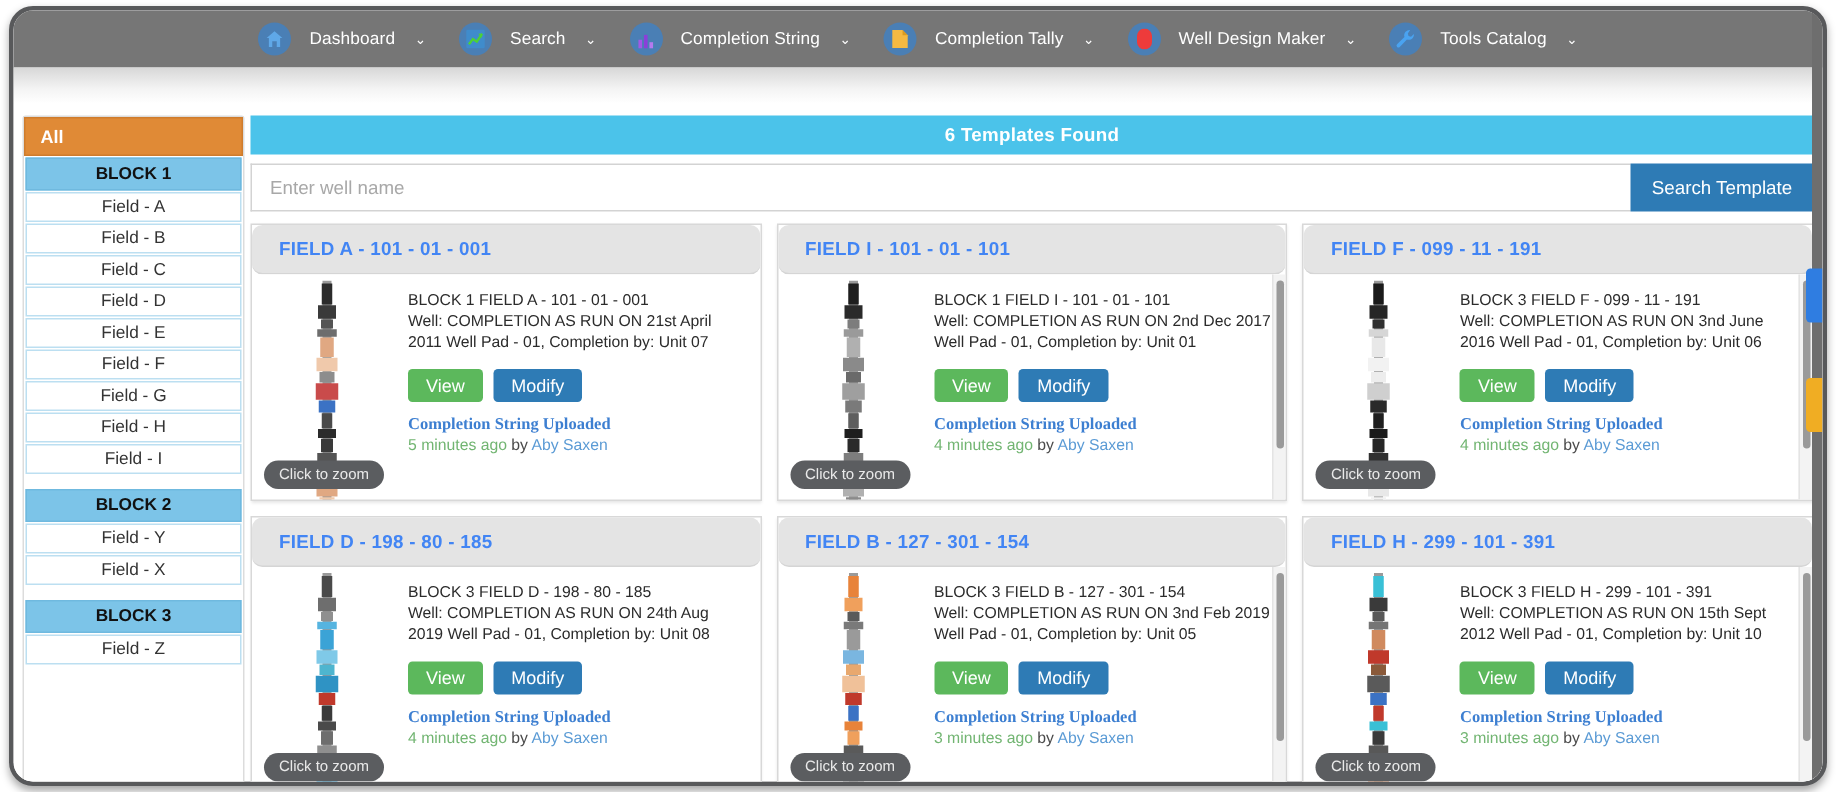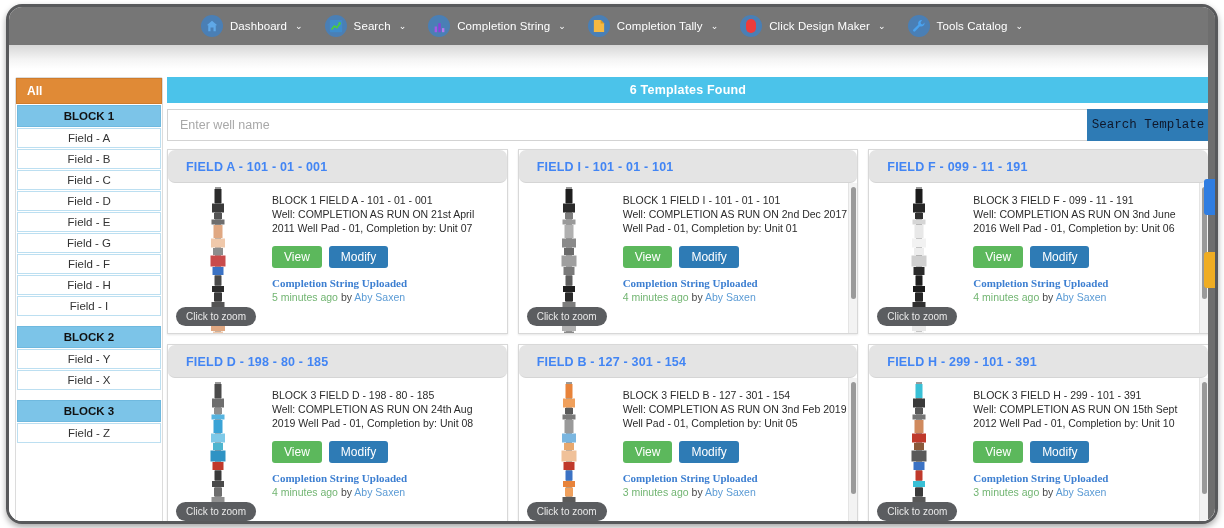--- a/index.html
+++ b/index.html
@@ -27,21 +27,21 @@
     position: absolute; left: 0; top: 0;
     width: 100%; height: 38px;
     background: #767676;
     display: flex;
     align-items: center;
     justify-content: center;
     gap: 0px;
   }
   .nav-item {
     display: flex; align-items: center;
-    gap: 7px;
+    gap: 12px;
     padding: 0 11px;
     height: 38px;
     cursor: pointer;
     text-align: center;
   }
   .nav-icon {
     width: 22px; height: 22px;
     border-radius: 50%;
     background: #4a7fb5;
     display: flex; align-items: center; justify-content: center;
@@ -146,25 +146,25 @@
     color: #555;
     font-family: "Liberation Sans", sans-serif;
     outline: none;
     background: #ffffff;
   }
   .search-input::placeholder { color: #a8a8a8; }
   .search-btn {
     flex: 0 0 auto;
     width: 122px;
     background: #2e7bb5;
-    color: #0f172a;
+    color: #ffffff;
     font-size: 12.5px;
     border: none;
     cursor: pointer;
-    font-family: Liberation Mono, monospace;
+    font-family: Liberation Sans, sans-serif;
   }
 
   
   .grid {
     margin-top: 8px;
     display: grid;
     grid-template-columns: repeat(3, 1fr);
     column-gap: 10px;
     row-gap: 10px;
   }
@@ -335,21 +335,21 @@
         </span>
         <span class="nav-label">Completion Tally</span>
         <span class="caret">⌄</span>
       </div>
       <div class="nav-item">
         <span class="nav-icon">
           <svg width="10" height="14" viewBox="0 0 10 14">
             <rect x="0" y="0" width="10" height="14" rx="5" fill="#ee3b3b"></rect>
           </svg>
         </span>
-        <span class="nav-label">Click Design Maker</span>
+        <span class="nav-label">Well Design Maker</span>
         <span class="caret">⌄</span>
       </div>
       <div class="nav-item">
         <span class="nav-icon">
           <svg width="14" height="14" viewBox="0 0 16 16">
             <path d="M11.5 1.2a4 4 0 0 0-4.3 5.3L1.6 12a1.4 1.4 0 0 0 2 2l5.5-5.6a4 4 0 0 0 5.3-4.3l-2.2 2.2-1.9-.5-.5-1.9z" fill="#4aa3f0"></path>
           </svg>
         </span>
         <span class="nav-label">Tools Catalog</span>
         <span class="caret">⌄</span>
@@ -361,22 +361,22 @@
 
     <div class="sidebar">
       <div class="side-all">All</div>
       <div id="sidebar-groups">
           <div class="side-block">BLOCK 1</div>
           <div class="side-field">Field - A</div>
           <div class="side-field">Field - B</div>
           <div class="side-field">Field - C</div>
           <div class="side-field">Field - D</div>
           <div class="side-field">Field - E</div>
+          <div class="side-field">Field - F</div>
           <div class="side-field">Field - G</div>
-          <div class="side-field">Field - F</div>
           <div class="side-field">Field - H</div>
           <div class="side-field">Field - I</div>
           <div class="side-gap"></div>
           <div class="side-block">BLOCK 2</div>
           <div class="side-field">Field - Y</div>
           <div class="side-field">Field - X</div>
           <div class="side-gap"></div>
           <div class="side-block">BLOCK 3</div>
           <div class="side-field">Field - Z</div>
         </div>

